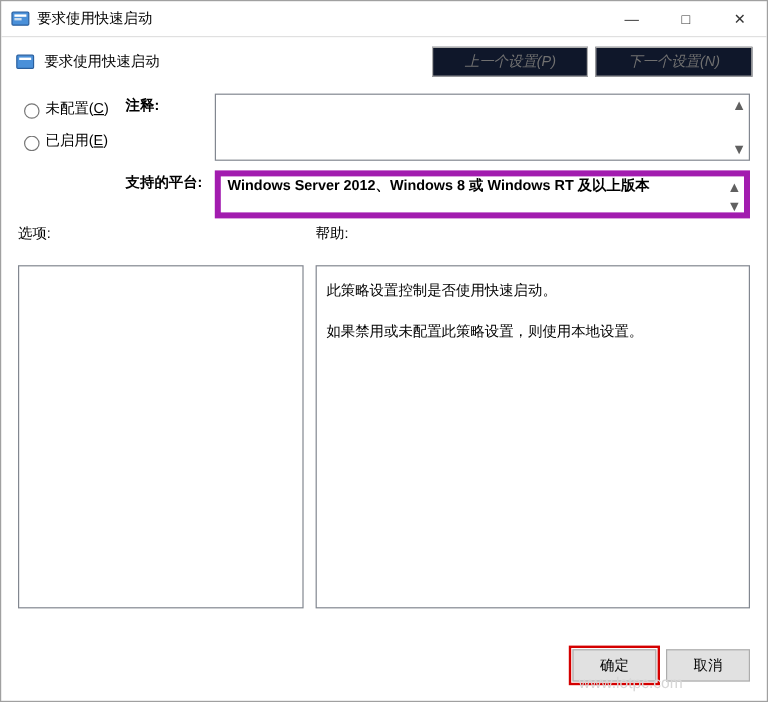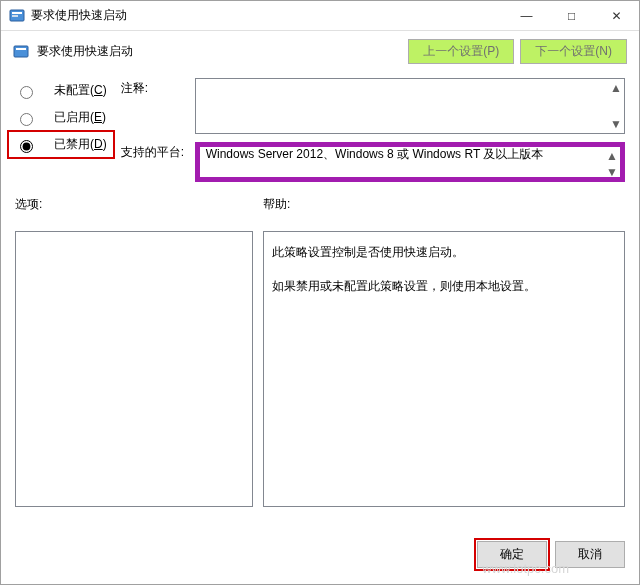--- a/index.html
+++ b/index.html
@@ -7,35 +7,35 @@
   .window { width: 640px; height: 585px; background: #fff; border: 1px solid #a0a0a0; position: relative; display: flex; flex-direction: column; }
   .titlebar { height: 30px; display: flex; align-items: center; padding: 0 0 0 8px; border-bottom: 1px solid #e0e0e0; }
   .titlebar-icon { width: 16px; height: 16px; margin-right: 6px; display: inline-block; }
   .titlebar-icon svg { width:16px; height:16px; }
   .titlebar-title { flex: 1; }
   .win-controls { display: flex; }
   .win-btn { width: 45px; height: 29px; display:flex; align-items:center; justify-content:center; color:#333; }
   .header-row { display:flex; align-items:center; padding: 8px 12px; gap:8px; }
   .header-icon { width:16px; height:16px; }
   .nav-buttons { display:flex; gap:6px; margin-left:auto; }
-  .nav-btn { padding: 3px 14px; border:1px solid #adadad; background:#bef264; color:#707070; min-width:92px; text-align:center; }
+  .nav-btn { padding: 3px 26px; border:1px solid #adadad; background:#0f172a; color:#707070; min-width:92px; text-align:center;font-style:italic; }
   .content { padding: 6px 14px 0 14px; flex:1; display:flex; flex-direction:column; }
   .config-row { display:flex; gap:14px; }
   .radio-col { display:flex; flex-direction:column; gap:10px; padding-top:4px; }
-  .radio-opt { display:flex; align-items:center; gap:18px; white-space:nowrap; }
+  .radio-opt { display:flex; align-items:center; gap:2px; white-space:nowrap; }
   .radio-opt.highlight { border:2px solid #d40000; padding:4px 6px; margin:-6px -8px; }
   .radio-opt input { accent-color:#000; }
-  .right-col { flex:1; display:flex; flex-direction:column; gap:8px; }
+  .right-col { flex:1; display:flex; flex-direction:column; gap:8px;font-weight:bold; }
   .labeled-row { display:flex; gap:10px; align-items:flex-start; }
   .labeled-row .lbl { width:64px; padding-top:2px; }
   .comment-box { flex:1; height:56px; border:1px solid #828790; background:#fff; position:relative; }
   .comment-box .scroll-ind { position:absolute; right:2px; top:2px; width:12px; display:flex; flex-direction:column; justify-content:space-between; height:calc(100% - 4px); color:#606060; font-size:6px; align-items:center;}
   .platform-box { flex:1; height:40px; border:5px solid #a21caf; background:#fff; padding:0 6px; line-height:1.3; position:relative;}
   .platform-box .scroll-ind { position:absolute; right:2px; top:2px; width:12px; display:flex; flex-direction:column; justify-content:space-between; height:calc(100% - 4px); color:#606060; font-size:6px; align-items:center;}
-  .mid-labels { display:flex; margin-top:14px; }
+  .mid-labels { display:flex; margin-top:4px; }
   .mid-labels .opt-lbl { width:248px; }
   .panes { display:flex; gap:10px; margin-top:18px; flex:1; }
   .pane { border:1px solid #828790; background:#fff; padding:8px; overflow:auto; }
   .pane.left { width:238px; }
   .pane.right { flex:1; line-height:2.0; }
   .pane.right p { margin:0 0 10px 0; }
   .footer { display:flex; justify-content:flex-end; gap:8px; padding:14px 14px 16px 14px; position:relative; }
   .btn { padding:4px 18px; border:1px solid #adadad; background:#e1e1e1; min-width:70px; text-align:center;margin-top:20px;}
   .btn.highlight { outline:2px solid #d40000; outline-offset:1px; }
   .watermark { position:absolute; right:70px; bottom:8px; color:#d6d6d6; font-size:13px; pointer-events:none; }
@@ -79,24 +79,20 @@
     <div class="config-row">
       <div class="radio-col">
         <label class="radio-opt">
           <input type="radio" name="state" style="">
           <span>未配置(<u class="ak">C</u>)</span>
         </label>
         <label class="radio-opt">
           <input type="radio" name="state" style="">
           <span>已启用(<u class="ak">E</u>)</span>
         </label>
-        <label class="radio-opt highlight">
-          <input type="radio" name="state" checked="" style="">
-          <span>已禁用(<u class="ak">D</u>)</span>
-        </label>
       </div>
       <div class="right-col">
         <div class="labeled-row">
           <div class="lbl">注释:</div>
           <div class="comment-box">
             <div class="scroll-ind">
                 <span>▲</span>
                 <span>▼</span>
               </div>
           </div>

